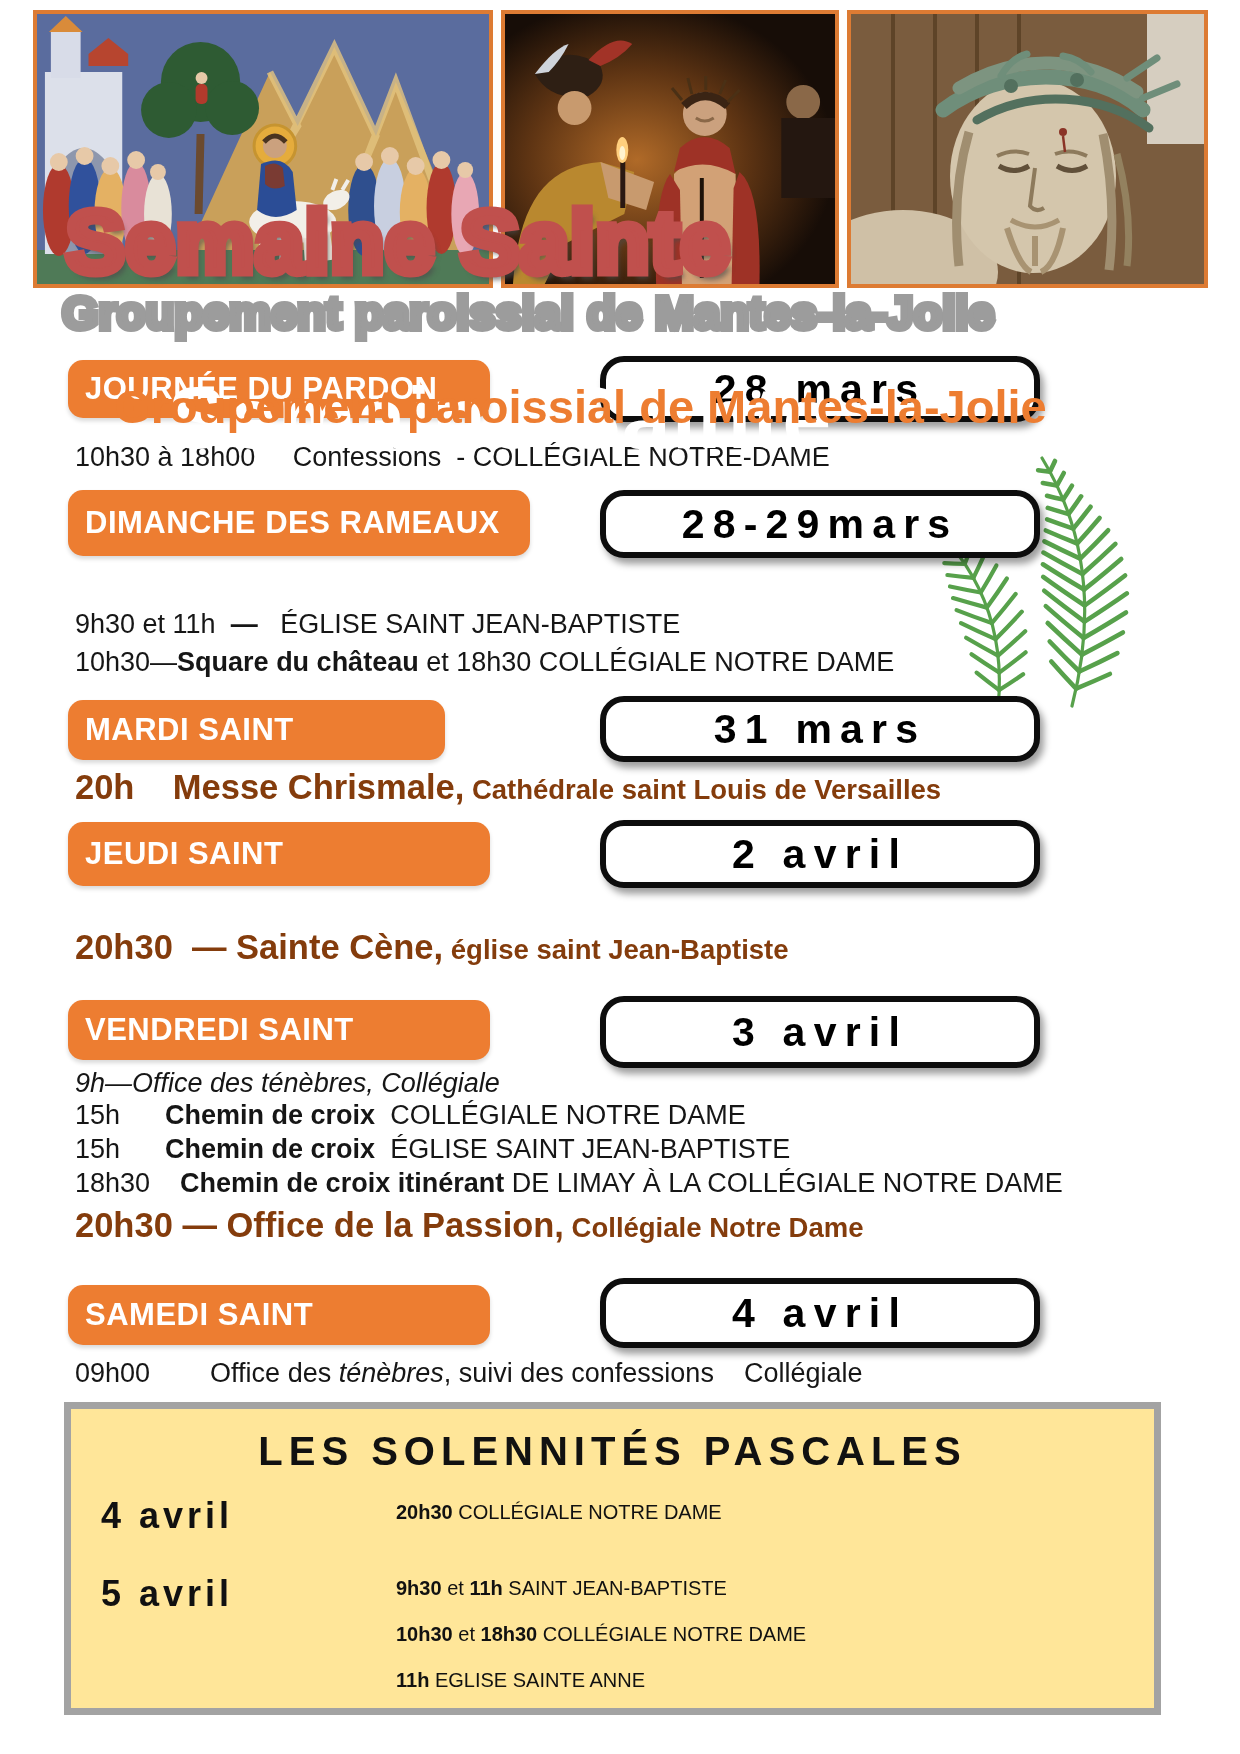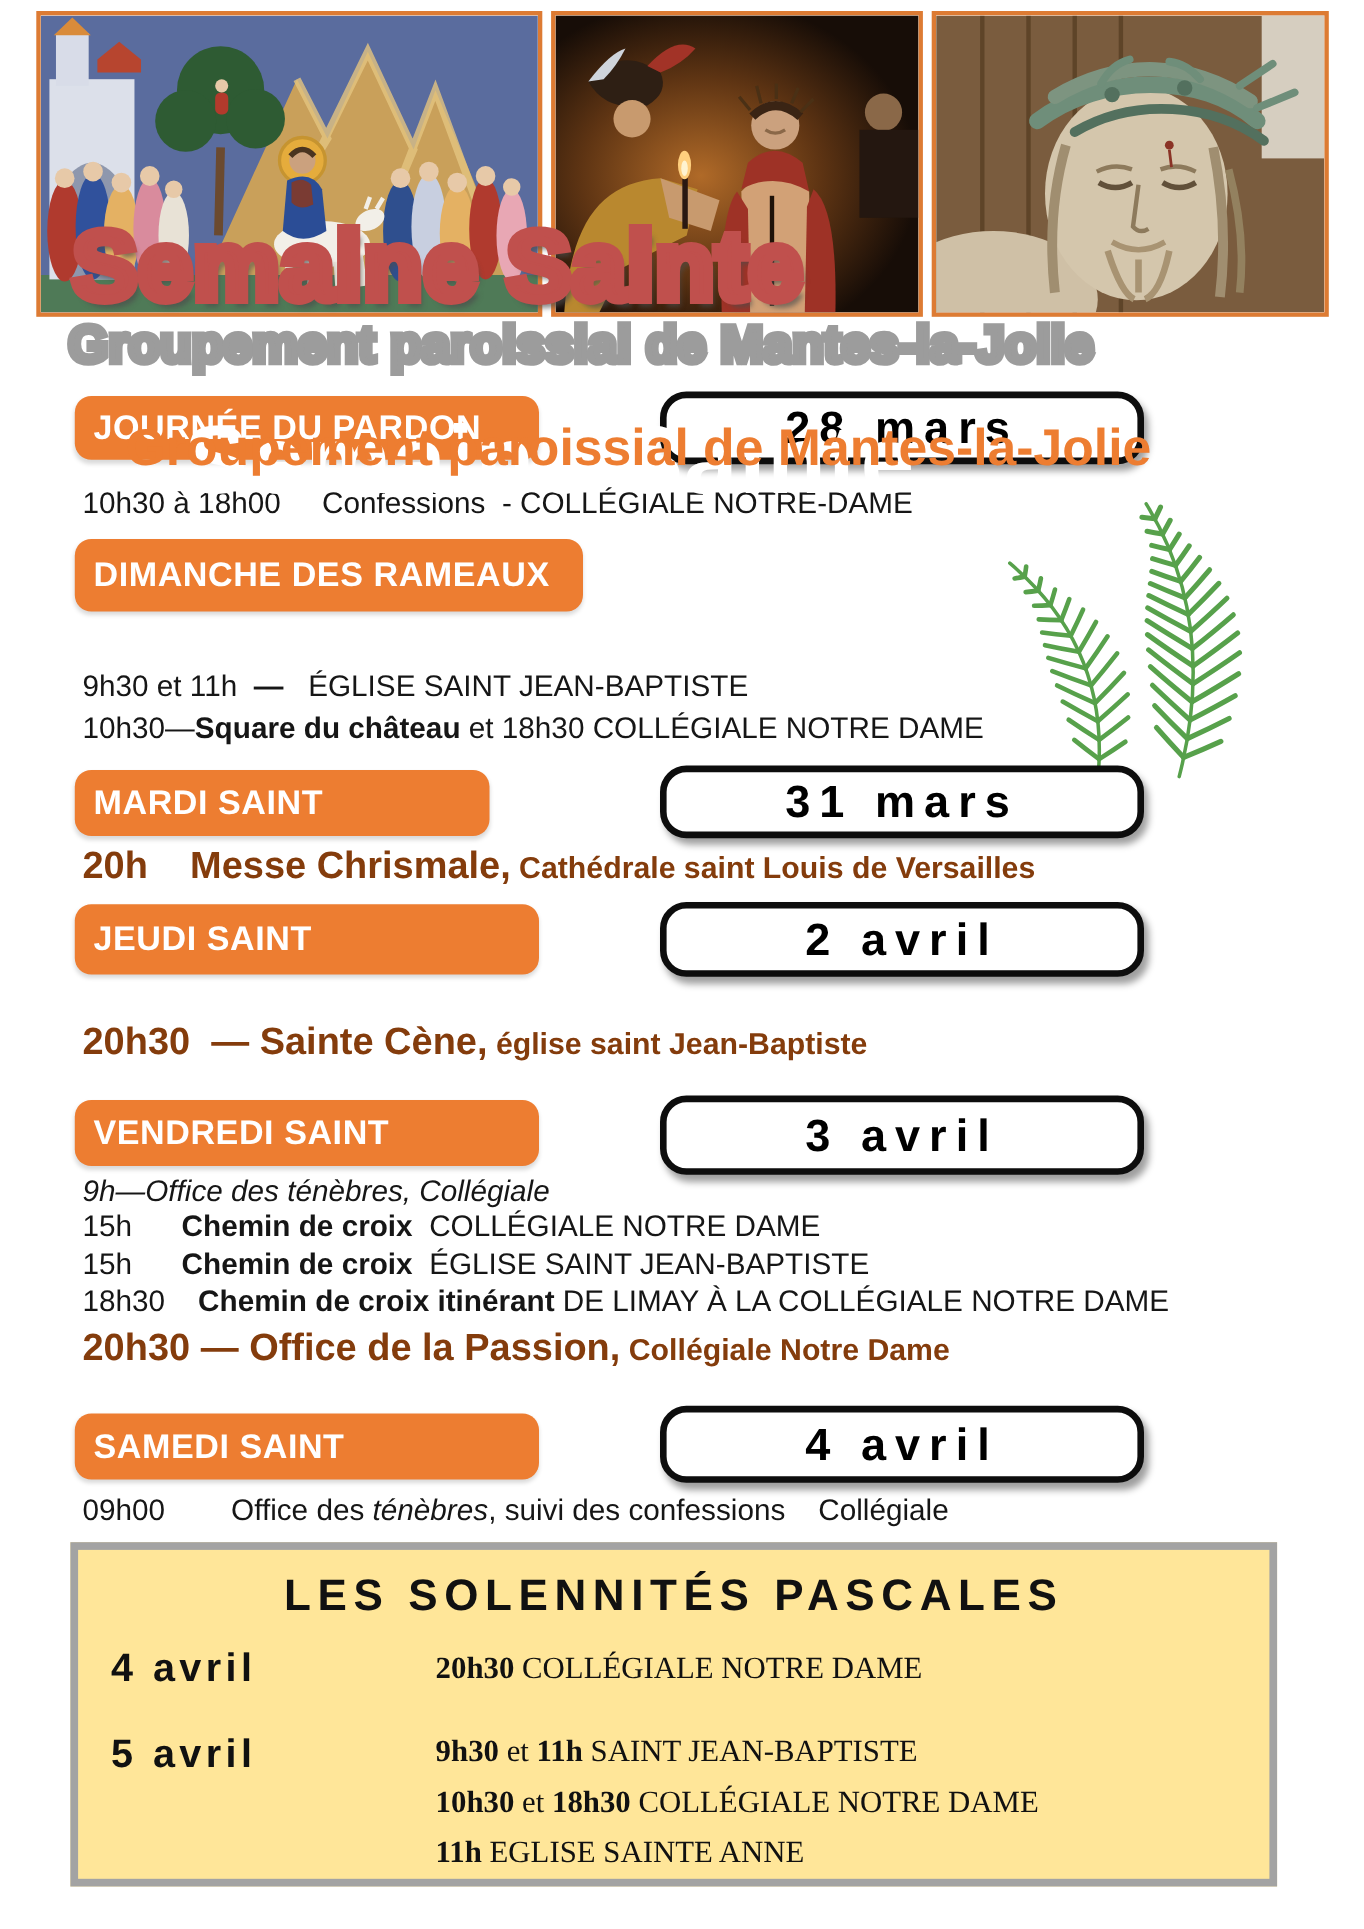--- a/index.html
+++ b/index.html
@@ -53,21 +53,21 @@
 
   
   #palms{position:absolute;left:850px;top:440px;width:280px;height:290px;z-index:1;}
   .palm-stroke{stroke:var(--palm);fill:none;stroke-linecap:round;}
 
   
   .sol-box{position:absolute;left:64px;top:1402px;width:1097px;height:313px;background:var(--yellow);
     border:7px solid #a3a3a3;box-sizing:border-box;z-index:2;}
   .sol-title{position:absolute;left:0;right:0;top:20px;text-align:center;font-weight:700;font-size:40px;letter-spacing:6px;color:#111;}
   .sol-date{position:absolute;left:30px;font-weight:700;font-size:36px;letter-spacing:4px;color:#111;white-space:pre;}
-  .sol-line{position:absolute;left:325px;font-size:28px;color:#111;white-space:pre;font-family:Liberation Serif, serif;}
+  .sol-line{position:absolute;left:325px;font-size:20px;color:#111;white-space:pre;}
 </style>
 </head>
 <body>
 
 <div class="poster">
 
   <div class="banner">
     <div class="img-frame f1">
       <svg viewBox="0 0 456 270" preserveAspectRatio="none">
         <rect x="0" y="0" width="456" height="270" fill="#5A6C9E"></rect>
@@ -253,20 +253,23 @@
     <span>JOURNÉE DU PARDON</span>
   </div>
   <div class="badge" style="top:356px;height:66px;">
     <span>28 mars</span>
   </div>
   <div class="line" style="top:442px;"><span class="sg-n">10h30 à 18h00     Confessions  - COLLÉGIALE NOTRE-DAME</span></div>
 
   <div class="hdr-box" style="top:490px;width:462px;height:66px;">
     <span>DIMANCHE DES RAMEAUX</span>
   </div>
+  <div class="badge" style="top:490px;height:68px;">
+    <span>28-29mars</span>
+  </div>
   <div class="line" style="top:609px;"><span class="sg-n">9h30 et 11h  </span><span class="sg-b">—</span><span class="sg-n">   ÉGLISE SAINT JEAN-BAPTISTE</span></div>
   <div class="line" style="top:647px;"><span class="sg-n">10h30—</span><span class="sg-b">Square du château</span><span class="sg-n"> et 18h30 COLLÉGIALE NOTRE DAME</span></div>
 
   <div class="hdr-box" style="top:700px;width:377px;height:60px;">
     <span>MARDI SAINT</span>
   </div>
   <div class="badge" style="top:696px;height:66px;">
     <span>31 mars</span>
   </div>
   <div class="line" style="top:768px;"><span class="sg-hl">20h    Messe Chrismale,</span><span class="sg-hs"> Cathédrale saint Louis de Versailles</span></div>

